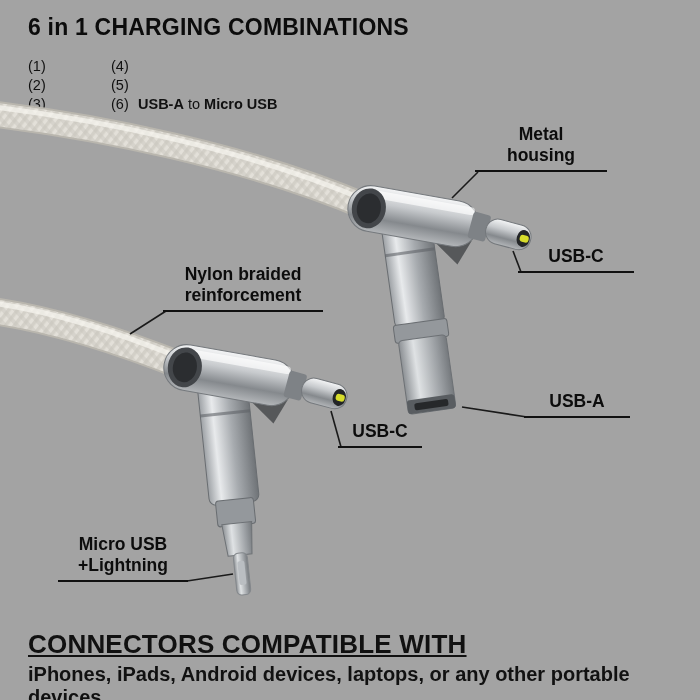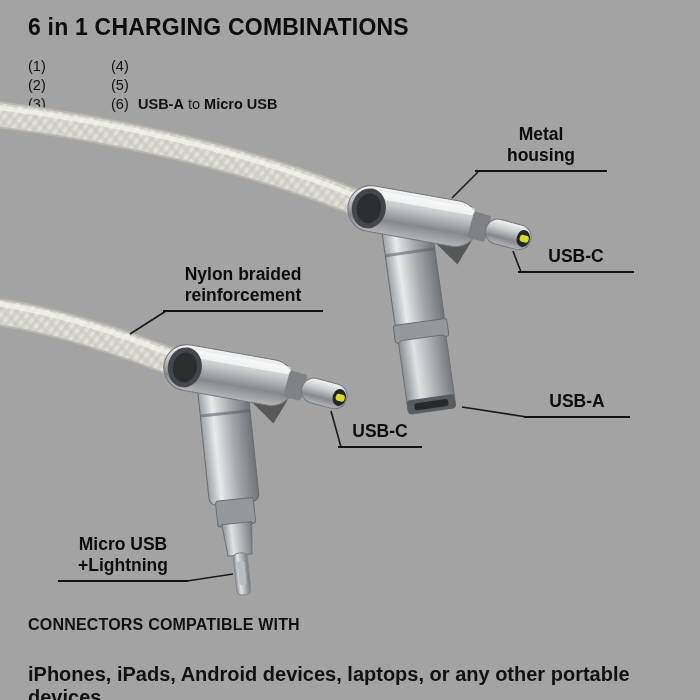--- a/index.html
+++ b/index.html
@@ -19,21 +19,21 @@
 
   .callout { position:absolute; font-weight:700; font-size:17.5px; line-height:1.2; text-align:center;
              white-space:pre-line; border-bottom:2.5px solid #111; padding-bottom:4px; color:#0c0c0c; }
   .co-metal   { left:475px; top:124px; width:132px; }
   .co-usbc-t  { left:518px; top:246px; width:116px; }
   .co-usba    { left:524px; top:391px; width:106px; }
   .co-nylon   { left:163px; top:264px; width:160px; }
   .co-usbc-b  { left:338px; top:421px; width:84px; }
   .co-micro   { left:58px;  top:534px; width:130px; }
 
-  .footer-heading { position:absolute; left:28px; top:616px; font-size:16px; font-weight:800; letter-spacing:.2px; }
+  .footer-heading { position:absolute; left:28px; top:629px; font-size:26px; font-weight:800; letter-spacing:.2px;text-decoration:underline; }
   .footer-sub { position:absolute; left:28px; top:663px; font-size:20px; font-weight:700; }
 </style>
 </head>
 <body>
 
 <div class="canvas">
 
   <div class="title">6 in 1 CHARGING COMBINATIONS</div>
 
   <div class="combos">

